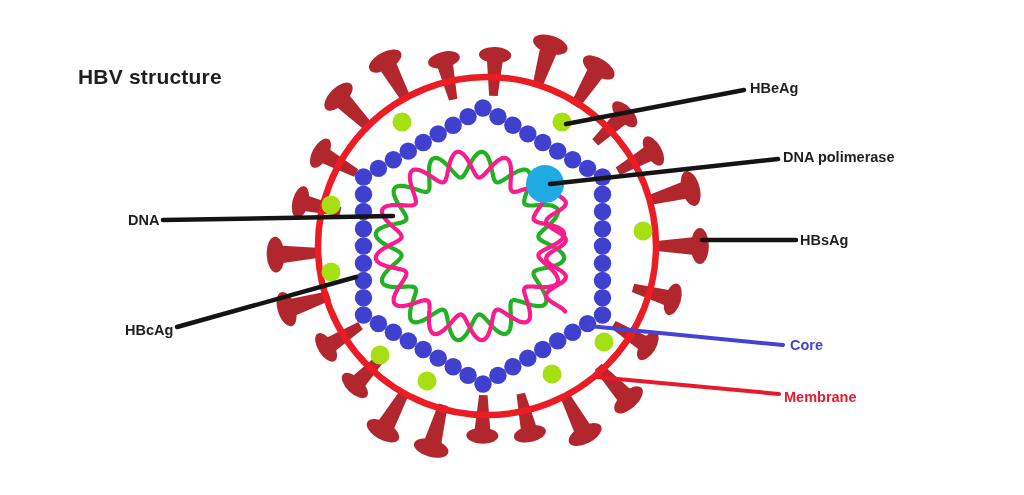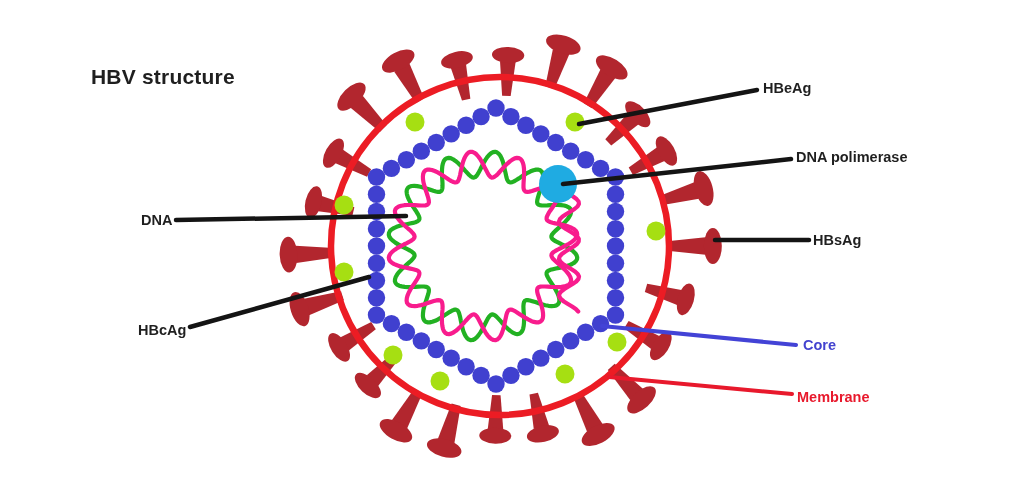--- a/index.html
+++ b/index.html
@@ -7,21 +7,20 @@
     padding: 0;
     background: #ffffff;
     font-family: "Liberation Sans", sans-serif;
   }
   .canvas {
     position: relative;
     width: 896px;
     height: 495px;
     background: #ffffff;
     overflow: hidden;
-    margin-left: 13px;
   }
   svg text {
     font-family: "Liberation Sans", "DejaVu Sans", sans-serif;
     font-weight: bold;
   }
   .label-text { font-size: 14.5px; }
   .title-text { font-size: 21px; letter-spacing: 0.2px; }
 </style>
 </head>
 <body>

